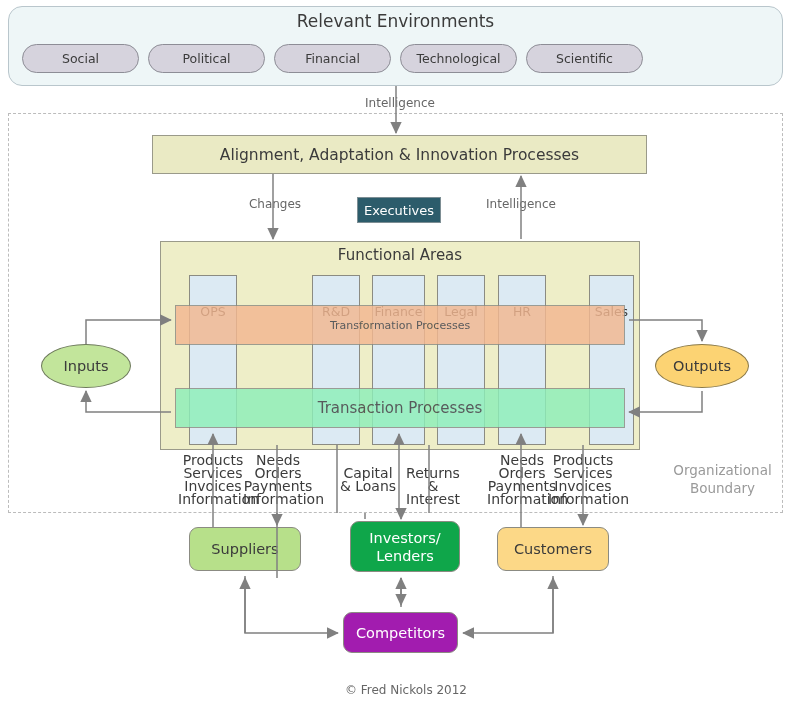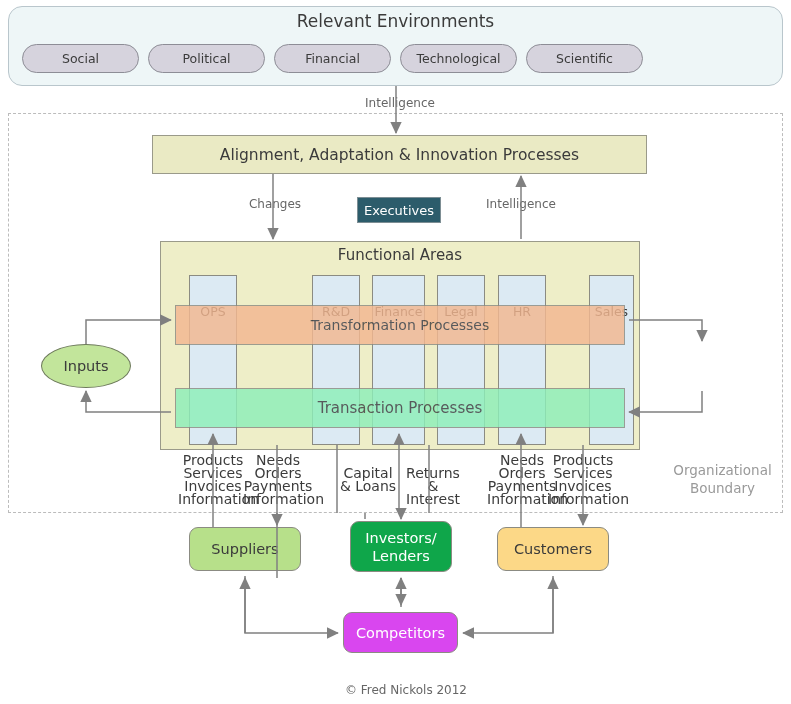--- a/index.html
+++ b/index.html
@@ -33,44 +33,44 @@
 
   
   #fa-box{left:160px;top:241px;width:480px;height:209px;background:#eeeec8;
           border:1.2px solid #9a9a8a;}
   #fa-title{left:160px;top:246px;width:480px;text-align:center;font-size:15px;color:#3b3b3b;}
   .fa-col{top:275px;height:170px;background:#dceaf3;border:1.2px solid #8b8b82;}
   .fa-col-label{position:absolute;left:0;top:4px;width:100%;text-align:center;
                 font-size:12.5px;color:#3b3b3b;margin-top:24px;}
   #trans-band{left:175px;top:305px;width:450px;height:40px;background:#f3b790;opacity:.82;
               border:1.2px solid #8b8b82;display:flex;align-items:center;justify-content:center;
-              font-size:14px;color:#3b3b3b;}
+              font-size:11px;color:#3b3b3b;}
   #txn-band{left:175px;top:388px;width:450px;height:40px;background:#8defb9;opacity:.82;
             border:1.2px solid #8b8b82;display:flex;align-items:center;justify-content:center;
             font-size:15px;color:#3b3b3b;}
 
   
   #inputs{left:41px;top:344px;width:90px;height:44px;background:#c2e59b;
           border:1.2px solid #6e7a5c;border-radius:50%;
           display:flex;align-items:center;justify-content:center;font-size:14.5px;color:#3b3b3b;}
   #outputs{left:655px;top:344px;width:94px;height:44px;background:#fcd373;
            border:1.2px solid #8a7a4a;border-radius:50%;
            display:flex;align-items:center;justify-content:center;font-size:14.5px;color:#3b3b3b;}
 
   
   .flow-label{font-size:12px;color:#666;text-align:center;line-height:14px;}
   .col-label{position:absolute;font-size:14px;color:#3b3b3b;text-align:center;line-height:13px;}
 
   
   .ent{border:1.2px solid #8b8b82;border-radius:9px;display:flex;align-items:center;
        justify-content:center;text-align:center;font-size:14.5px;line-height:18px;}
   #suppliers{left:189px;top:527px;width:112px;height:44px;background:#b7e08a;color:#3b3b3b;}
-  #investors{left:350px;top:521px;width:102px;height:51px;background:#0fa64a;color:#ffffff;}
+  #investors{left:350px;top:521px;width:110px;height:51px;background:#0fa64a;color:#ffffff;}
   #customers{left:497px;top:527px;width:112px;height:44px;background:#fcd887;color:#3b3b3b;}
-  #competitors{left:343px;top:612px;width:115px;height:41px;background:#d946ef;color:#ffffff;}
+  #competitors{left:343px;top:612px;width:115px;height:41px;background:#a21caf;color:#ffffff;}
 
   #copyright{left:0;top:683px;width:791px;text-align:center;font-size:12px;color:#666;padding-left:21px;}
 
   svg.ov{position:absolute;left:0;top:0;width:791px;height:704px;pointer-events:none;}
 </style>
 </head>
 <body>
 
 <div id="stage">
 
@@ -111,20 +111,21 @@
     <span class="fa-col-label">HR</span>
     </div>
   <div class="abs fa-col" style="left:589px;width:45px;">
     <span class="fa-col-label">Sales</span>
     </div>
 
   <div class="abs" id="trans-band">Transformation Processes</div>
   <div class="abs" id="txn-band">Transaction Processes</div>
 
   <div class="abs" id="inputs">Inputs</div>
+  <div class="abs" id="outputs">Outputs</div>
 
   <div class="abs flow-label" style="left:330px;top:96px;width:140px;">Intelligence</div>
   <div class="abs flow-label" style="left:230px;top:197px;width:90px;">Changes</div>
   <div class="abs flow-label" style="left:470px;top:197px;width:102px;">Intelligence</div>
 
   <div class="col-label" style="left:178px;top:454px;width:70px;">
     <div>Products</div>
     <div>Services</div>
     <div>Invoices</div>
     <div>Information</div>

